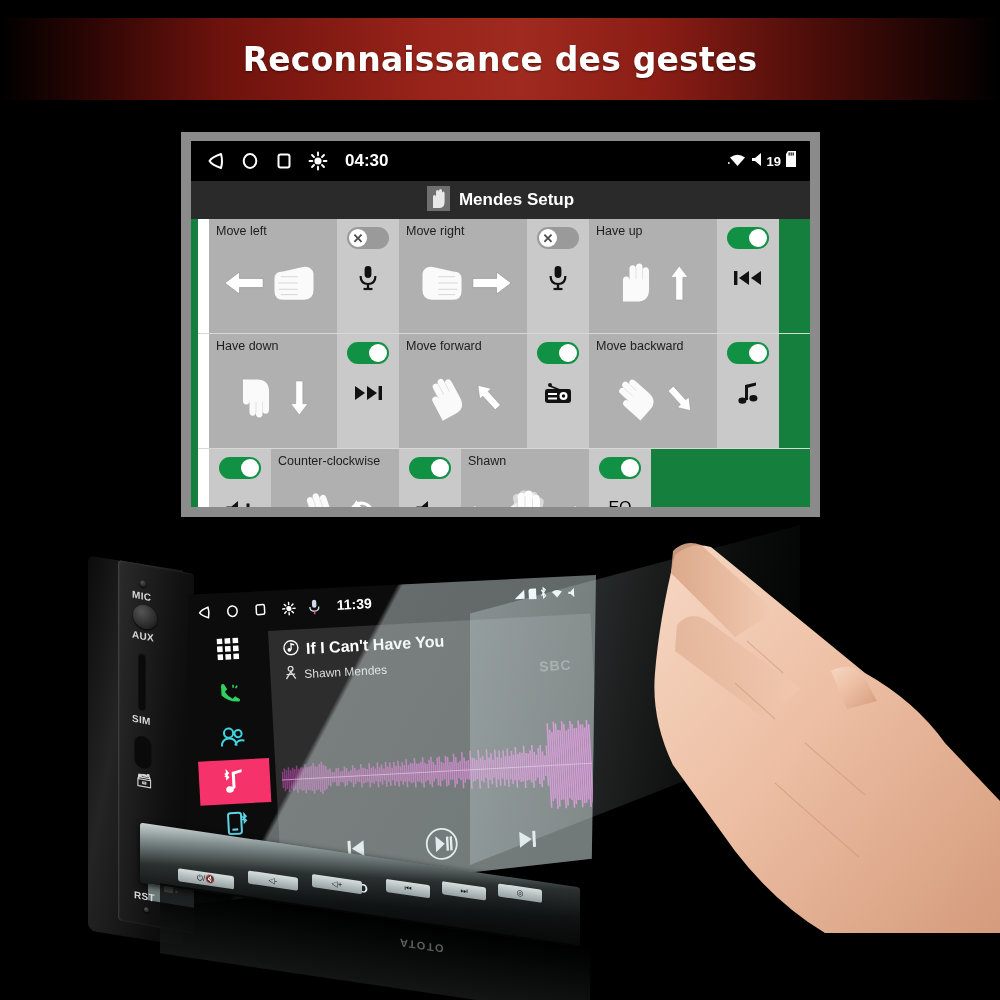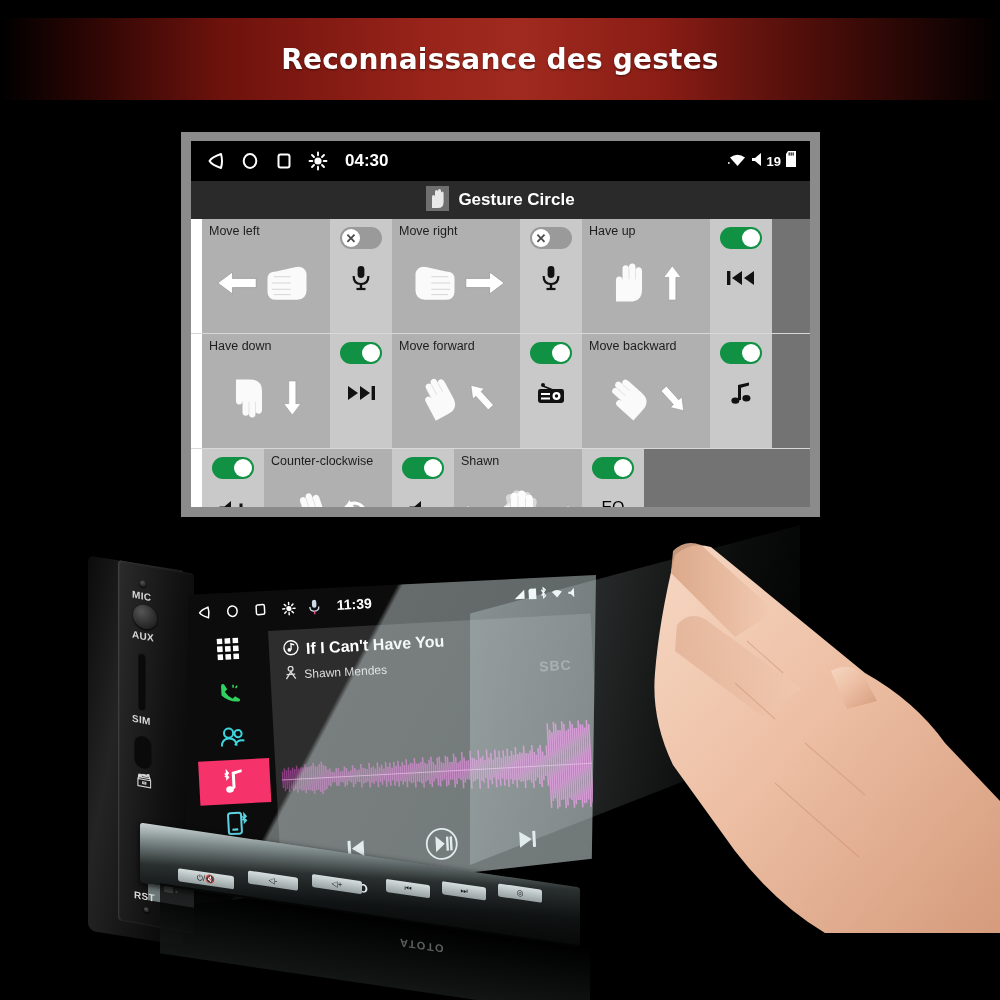--- a/index.html
+++ b/index.html
@@ -3,38 +3,38 @@
 <meta charset="utf-8">
 <style>
   html,body{margin:0;padding:0;background:#000;}
   body{width:1000px;height:1000px;overflow:hidden;font-family:"Liberation Sans",sans-serif;}
   .page{position:relative;width:1000px;height:1000px;background:#000;overflow:hidden;}
 
   
   .banner{position:absolute;left:0;top:18px;width:1000px;height:82px;
     background:linear-gradient(to right,#000 0%,#2c0604 9%,#6d120c 22%,#97231a 42%,#a02a1f 52%,#8a1d15 66%,#4a0d09 82%,#000 100%);
     display:flex;align-items:center;justify-content:center;}
-  .banner-title{color:#fff;font-size:28px;font-weight:bold;letter-spacing:.2px;
+  .banner-title{color:#fff;font-size:33px;font-weight:bold;letter-spacing:.2px;
     font-family:"DejaVu Sans",sans-serif;text-shadow:0 1px 2px rgba(0,0,0,.5);}
 
   
   .gs-frame{position:absolute;left:181px;top:132px;width:639px;height:385px;background:#8b8b8b;
     box-shadow:0 0 22px rgba(0,0,0,.8);}
   .gs-inner{position:absolute;left:10px;top:9px;width:619px;height:366px;background:#b2b2b2;overflow:hidden;}
 
   .gs-statusbar{position:relative;height:40px;background:#000;display:flex;align-items:center;padding:0 8px;}
   .nav-ico{width:34px;height:40px;display:flex;align-items:center;justify-content:center;}
   .sb-clock{color:#fff;font-size:17px;font-weight:bold;margin-left:10px;font-family:"Liberation Sans",sans-serif;}
   .sb-right{margin-left:auto;display:flex;align-items:center;gap:4px;padding-right:4px;}
   .sb-vol{color:#fff;font-size:13px;font-weight:bold;}
 
   .gs-title{height:38px;background:#2a2a2a;display:flex;align-items:center;justify-content:center;gap:9px;}
   .gs-title-txt{color:#fff;font-size:17px;font-weight:bold;}
 
-  .gs-grid{height:344px;display:flex;flex-direction:column;background:#737373;}
+  .gs-grid{height:344px;display:flex;flex-direction:column;background:#15803d;padding-left:7px;}
   .gs-row{flex:1;display:flex;border-bottom:1px solid #d8d8d8;}
   .gs-row:last-child{border-bottom:none;}
   .gutter{width:11px;background:#fff;flex:0 0 11px;}
   .gs-cell{flex:0 0 128px;background:#b0b0b0;position:relative;padding:5px 0 0 7px;box-sizing:border-box;}
   .gs-cell .lbl{font-size:12.5px;color:#1d1d1d;font-family:"Liberation Sans",sans-serif;}
   .gs-art{position:absolute;left:0;right:0;top:20px;bottom:2px;display:flex;align-items:center;justify-content:center;}
   .gs-ctl{flex:0 0 62px;background:#c9c9c9;display:flex;flex-direction:column;align-items:center;justify-content:flex-start;padding-top:8px;box-sizing:border-box;}
   .toggle{width:42px;height:22px;border-radius:11px;position:relative;}
   .toggle.on{background:#119144;}
   .toggle.off{background:#9a9a9a;}
@@ -169,21 +169,21 @@
         </div>
       </div>
 
       <div class="gs-title">
         <span>
           <svg width="23" height="25" viewBox="0 0 23 25">
               <rect x="0" y="0" width="23" height="25" fill="#6f6f6f"></rect>
             <path d="M6 22 L6 11 Q6 9 7.5 9 Q9 9 9 11 L9 6 Q9 4 10.5 4 Q12 4 12 6 L12 5 Q12 3 13.5 3 Q15 3 15 5 L15 7 Q15 5.5 16.3 5.5 Q17.6 5.5 17.6 7.3 L17.6 16 Q17.6 22 12 22 Z" fill="#e8e8e8"></path>
             </svg>
         </span>
-        <span class="gs-title-txt">Gesture Circle</span>
+        <span class="gs-title-txt">Mendes Setup</span>
       </div>
 
       <div class="gs-grid" id="gesture-grid">
           <div class="gs-row">
             <div class="gutter"></div>
             <div class="gs-cell">
               <div class="lbl">Move left</div>
               <div class="gs-art">
                 <span><svg width="42" height="48" viewBox="0 0 46 52">
                     <path d="M2 26 L18 14 L18 21 L44 21 L44 31 L18 31 L18 38 Z" fill="#fff" stroke="#8e8e8e" stroke-width=".7"></path>

